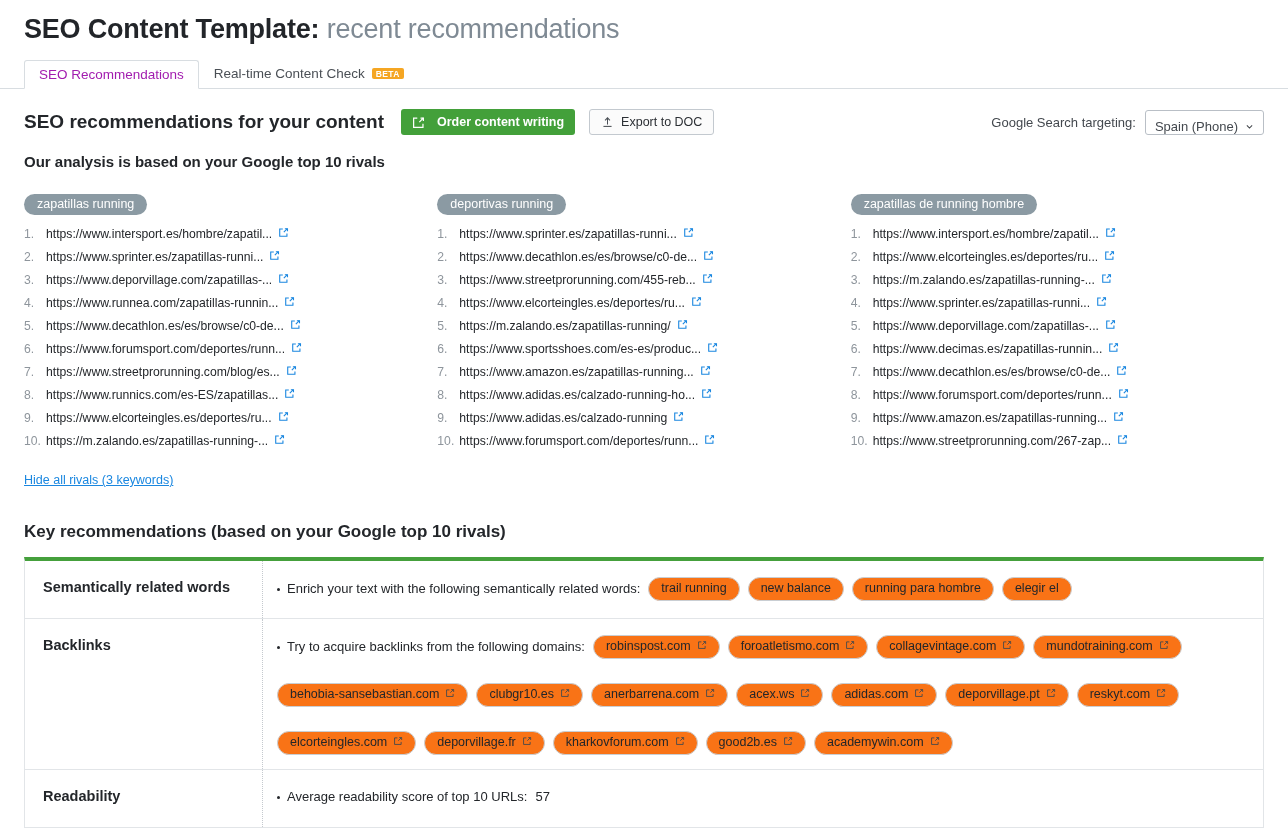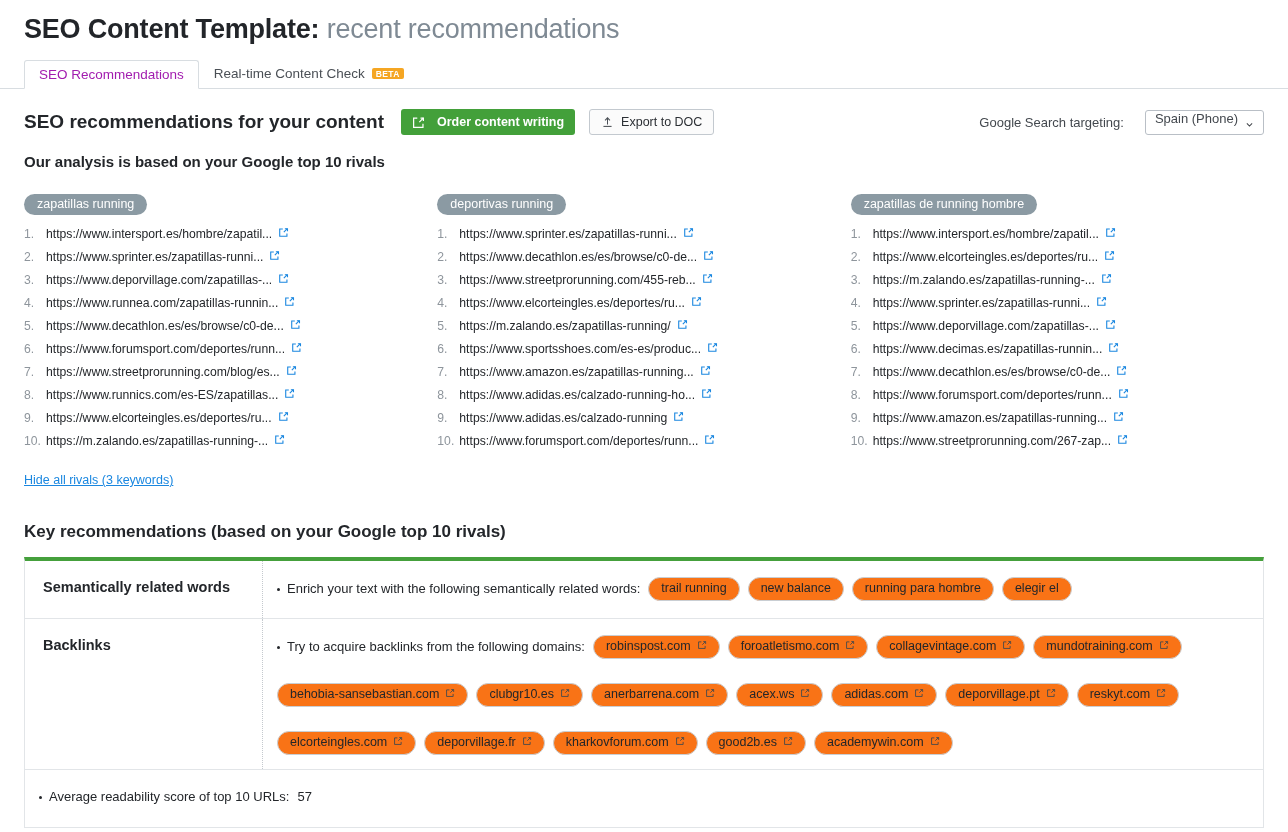--- a/index.html
+++ b/index.html
@@ -105,26 +105,26 @@
 
   .targeting {
     margin-left: auto;
     display: flex;
     align-items: center;
     font-size: 13px;
     color: #43484e;
     white-space: nowrap;
   }
   .select-box {
-    margin-left: 21px;
+    margin-left: 9px;
     border: 1px solid #b9bfc6;
     border-radius: 3px;
     height: 25px;
     display: flex;
-    align-items: flex-end;
+    align-items: flex-start;
     gap: 7px;
     padding: 8px 9px;
     background: #fff;
     font-size: 13px;
     cursor: pointer;
   }
   .caret { width: 9px; height: 9px; display:block; }
 
   .subhead {
     margin: 18px 0 0 0;
@@ -812,20 +812,21 @@
                   <path d="M13 9.5V13.5H2.5V3H7"></path>
                   <path d="M8.5 7.5L13.5 2.5"></path>
                   <path d="M10 2.5h3.8V6.3"></path>
                 </svg></span>
             </span>
         </div>
       </div>
     </div>
 
     <div class="rec-row">
+      <div class="rec-label">Readability</div>
       <div class="rec-body">
         <div class="bullet-line">
           <span class="lead">
             <span class="dot"></span>
             <span>Average readability score of top 10 URLs:</span>
           </span>
           <span class="plain-text">57</span>
         </div>
       </div>
     </div>

